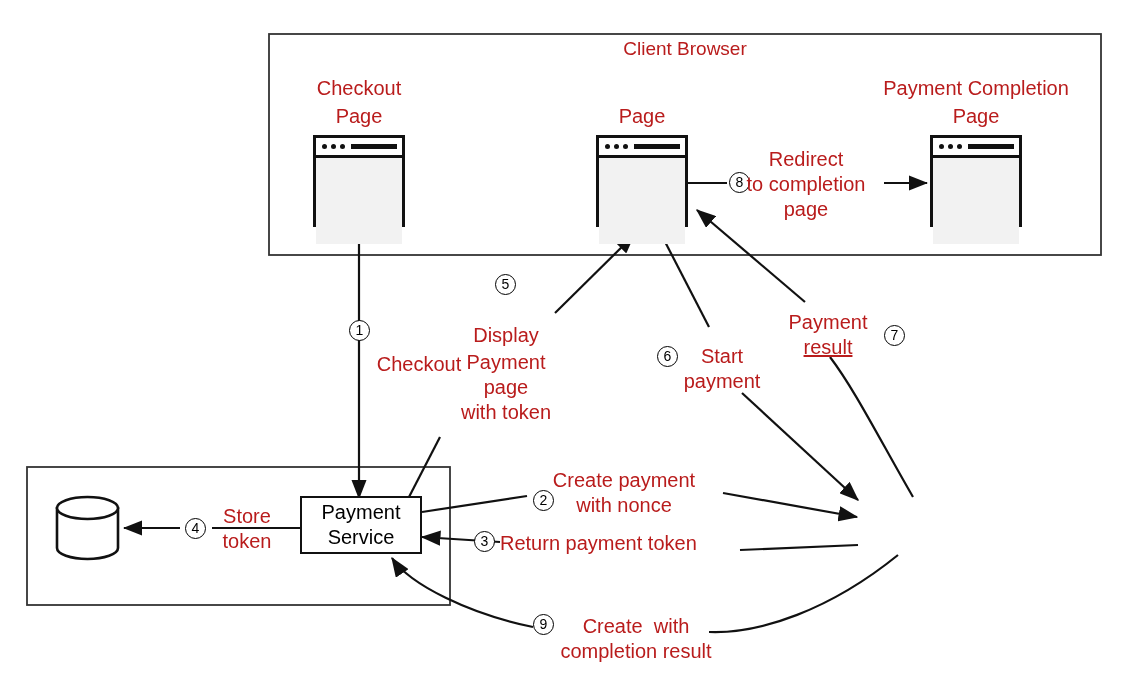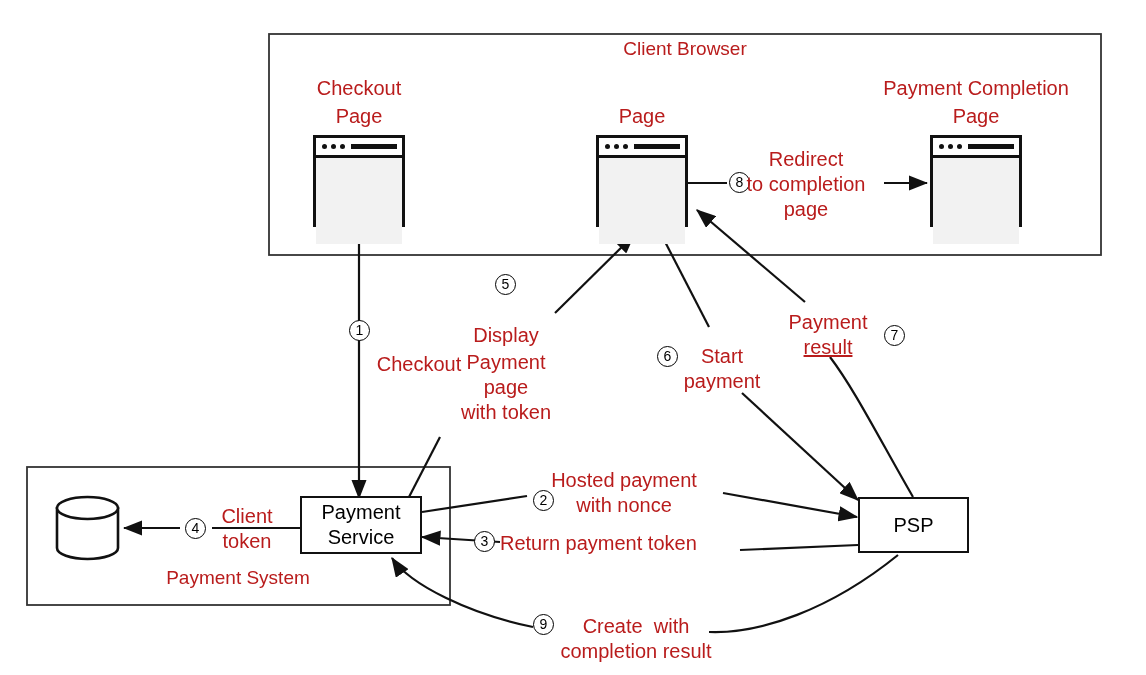--- a/index.html
+++ b/index.html
@@ -156,21 +156,20 @@
 
     <path d="M687,183 L727,183" fill="none" stroke="#111" stroke-width="2.2"></path>
     <path d="M884,183 L927,183" fill="none" stroke="#111" stroke-width="2.2" marker-end="url(#arrowhead)"></path>
 
     <path d="M898,555 C 830,610 760,634 709,632" fill="none" stroke="#111" stroke-width="2.2"></path>
     <path d="M533,627 C 470,614 410,585 392,558" fill="none" stroke="#111" stroke-width="2.2" marker-end="url(#arrowhead)"></path>
   </svg>
 
   <div class="dg-text container-label" style="left:685px; top:36px; width:260px;">Client Browser</div>
 
-  <div class="dg-text container-label" style="left:238px; top:565px; width:260px;">Payment System</div>
 
   <div class="dg-text node-label" style="left:359px; top:75px; width:220px;">Checkout</div>
   <div class="dg-text node-label" style="left:359px; top:103px; width:220px;">Page</div>
   <div class="browser-icon" style="left:313px; top:135px;">
     <div class="titlebar">
       <span class="dot d1"></span>
       <span class="dot d2"></span>
       <span class="dot d3"></span>
       <span class="urlbar"></span>
     </div>
@@ -196,40 +195,39 @@
       <span class="dot d2"></span>
       <span class="dot d3"></span>
       <span class="urlbar"></span>
     </div>
     <div class="body"></div>
   </div>
 
   <div class="box-node" style="left:300px; top:496px; width:122px; height:58px;">Payment
 Service</div>
 
-  <div class="box-node" style="left:858px; top:497px; width:111px; height:56px;">PSP</div>
 
   <div class="step-circle" style="left:349px; top:320px;">1</div>
   <div class="step-circle" style="left:533px; top:490px;">2</div>
   <div class="step-circle" style="left:474px; top:531px;">3</div>
   <div class="step-circle" style="left:185px; top:518px;">4</div>
   <div class="step-circle" style="left:495px; top:274px;">5</div>
   <div class="step-circle" style="left:657px; top:346px;">6</div>
   <div class="step-circle" style="left:884px; top:325px;">7</div>
   <div class="step-circle" style="left:729px; top:172px;">8</div>
   <div class="step-circle" style="left:533px; top:614px;">9</div>
 
   <div class="dg-text" style="left:419px; top:352px; width:180px;">Checkout</div>
 
-  <div class="dg-text" style="left:624px; top:468px; width:230px;">Hosted payment</div>
+  <div class="dg-text" style="left:624px; top:468px; width:230px;">Create payment</div>
   <div class="dg-text" style="left:624px; top:493px; width:230px;">with nonce</div>
 
   <div class="dg-text left" style="left:500px; top:531px;">Return payment token</div>
 
-  <div class="dg-text" style="left:247px; top:504px; width:140px;">Client</div>
+  <div class="dg-text" style="left:247px; top:504px; width:140px;">Store</div>
   <div class="dg-text" style="left:247px; top:529px; width:140px;">token</div>
 
   <div class="dg-text" style="left:506px; top:300px; width:200px;margin-top:23px;">Display</div>
   <div class="dg-text" style="left:506px; top:350px; width:200px;">Payment</div>
   <div class="dg-text" style="left:506px; top:375px; width:200px;">page</div>
   <div class="dg-text" style="left:506px; top:400px; width:200px;">with token</div>
 
   <div class="dg-text" style="left:722px; top:344px; width:170px;">Start</div>
   <div class="dg-text" style="left:722px; top:369px; width:170px;">payment</div>
 

